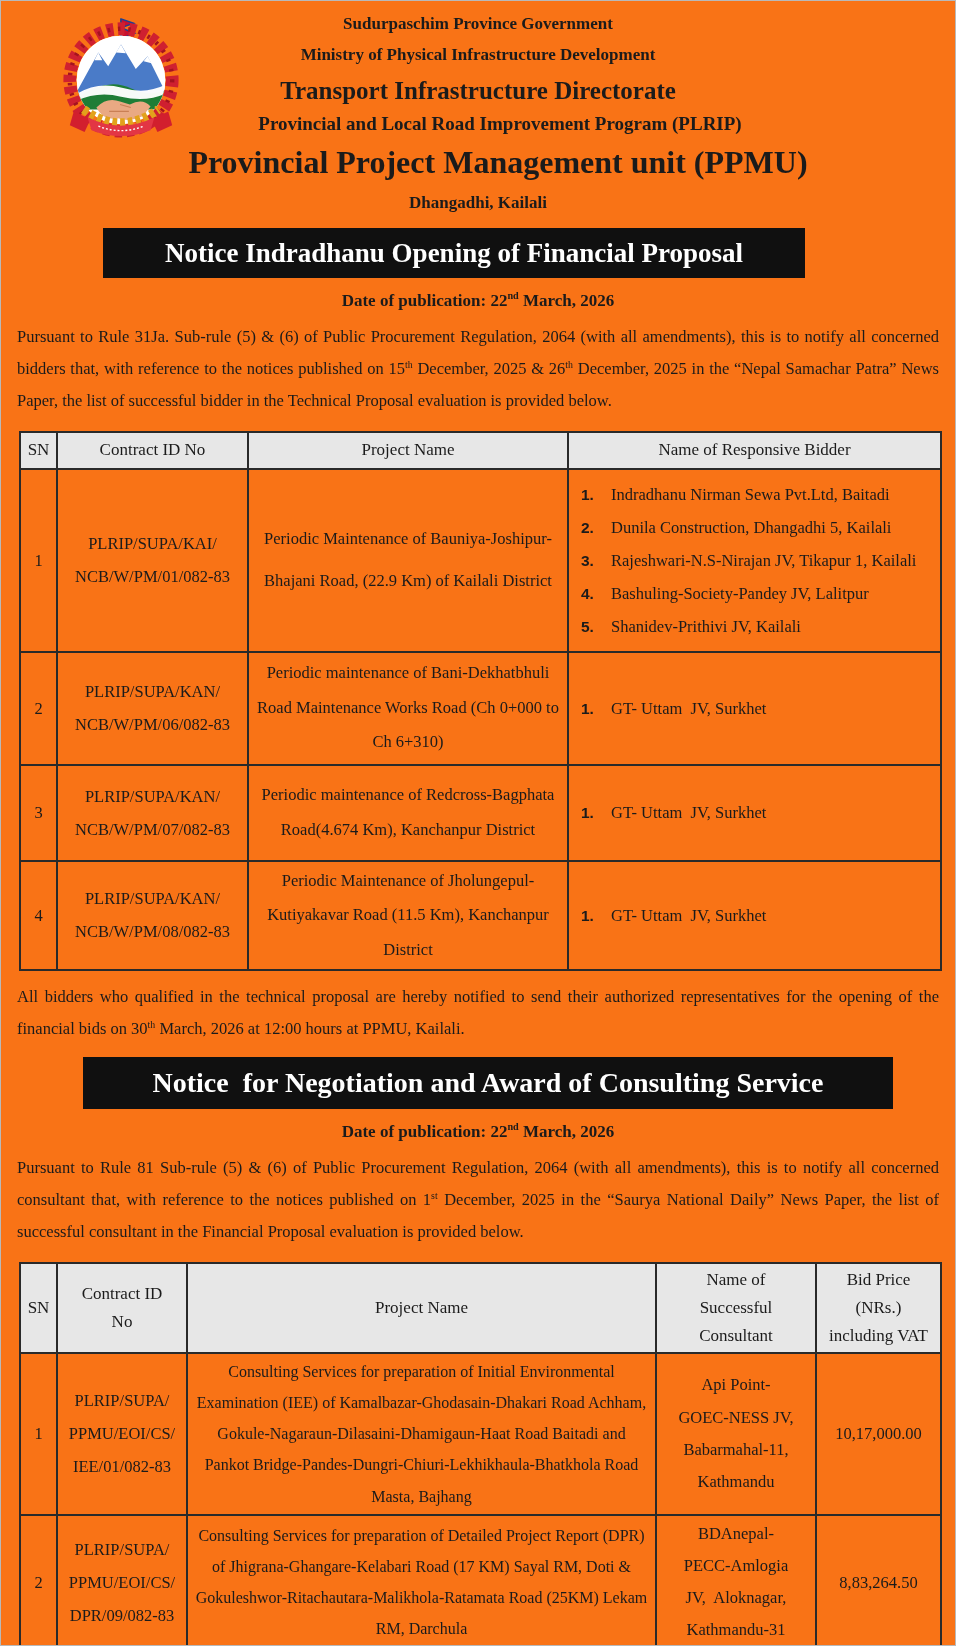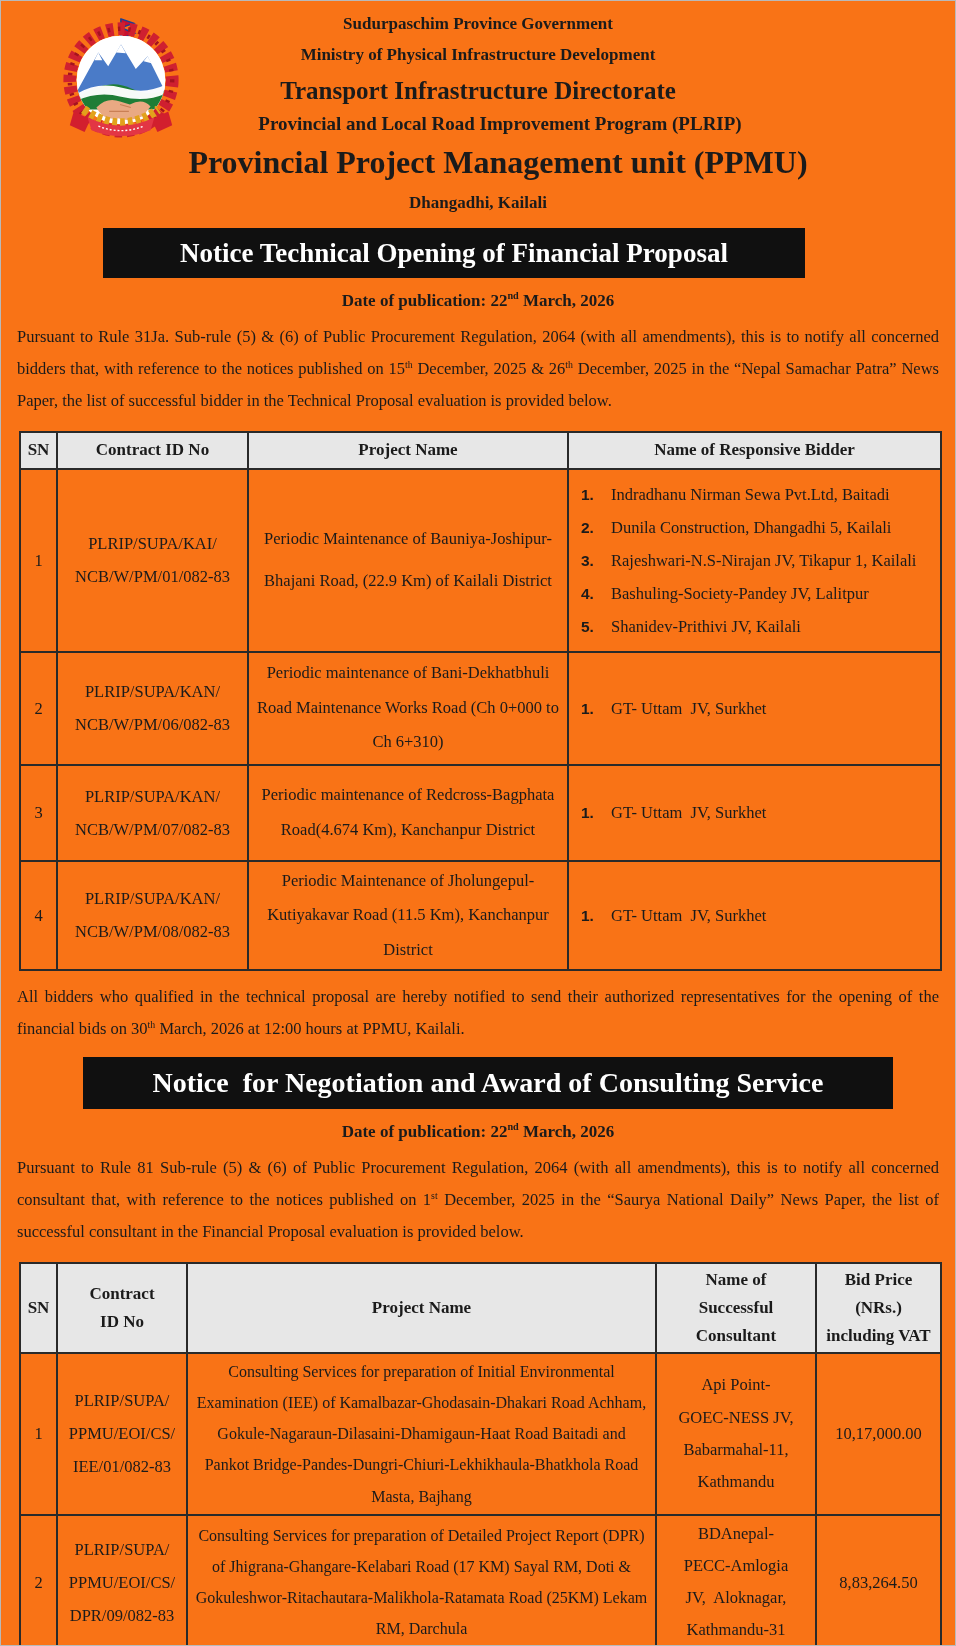--- a/index.html
+++ b/index.html
@@ -29,21 +29,21 @@
   .para{
     margin:10px 16px 0 16px;font-size:16.5px;line-height:1.93;
     text-align:justify;
   }
   sup{font-size:60%;line-height:0;vertical-align:super;}
   
   table{border-collapse:collapse;margin:14px 0 0 18px;table-layout:fixed;}
   .t1{width:921px;}
   .t2{width:921px;}
   th,td{border:2px solid #2a2a2a;box-sizing:border-box;padding:2px 6px;}
-  th{background:#e7e7e7;font-size:17px;font-weight:bold;text-align:center;vertical-align:middle;line-height:1.6;}
+  th{background:#e7e7e7;font-size:17px;font-weight:normal;text-align:center;vertical-align:middle;line-height:1.6;}
   td{font-size:16.5px;text-align:center;vertical-align:middle;line-height:2.0;}
   .t1 .hrow th{height:37px;}
   .t1 .row0 td{height:183px;}
   .t1 .row1 td{height:113px;}
   .t1 .row2 td{height:96px;}
   .t1 .row3 td{height:98px;border-radius:28px;}
   .proj{line-height:2.1;}
   .lh-lg{line-height:2.55;}
   .bidders-cell{text-align:left;padding-left:12px;padding-right:4px;}
   .bidder{display:flex;align-items:flex-start;line-height:2.0;}
@@ -108,21 +108,21 @@
 
   <div class="letterhead">
     <div class="lh-small">Sudurpaschim Province Government</div>
     <div class="lh-small lh-line2">Ministry of Physical Infrastructure Development</div>
     <div class="lh-line3">Transport Infrastructure Directorate</div>
     <div class="lh-line4">Provincial and Local Road Improvement Program (PLRIP)</div>
     <div class="lh-line5">Provincial Project Management unit (PPMU)</div>
     <div class="lh-line6">Dhangadhi, Kailali</div>
   </div>
 
-  <div class="banner banner1">Notice Technical Opening of Financial Proposal</div>
+  <div class="banner banner1">Notice Indradhanu Opening of Financial Proposal</div>
   <div class="pubdate"><span>Date of publication: 22</span><sup>nd</sup><span> March, 2026</span></div>
   <p class="para"><span>Pursuant to Rule 31Ja. Sub-rule (5) &amp; (6) of Public Procurement Regulation, 2064 (with all amendments), this is to notify all concerned bidders that, with reference to the notices published on 15</span><sup>th</sup><span> December, 2025 &amp; 26</span><sup>th</sup><span> December, 2025 in the “Nepal Samachar Patra” News Paper, the list of successful bidder in the Technical Proposal evaluation is provided below.</span></p>
 
   <table class="t1">
     <colgroup>
         <col style="width:37px">
         <col style="width:191px">
         <col style="width:320px">
         <col style="width:373px">
       </colgroup>

